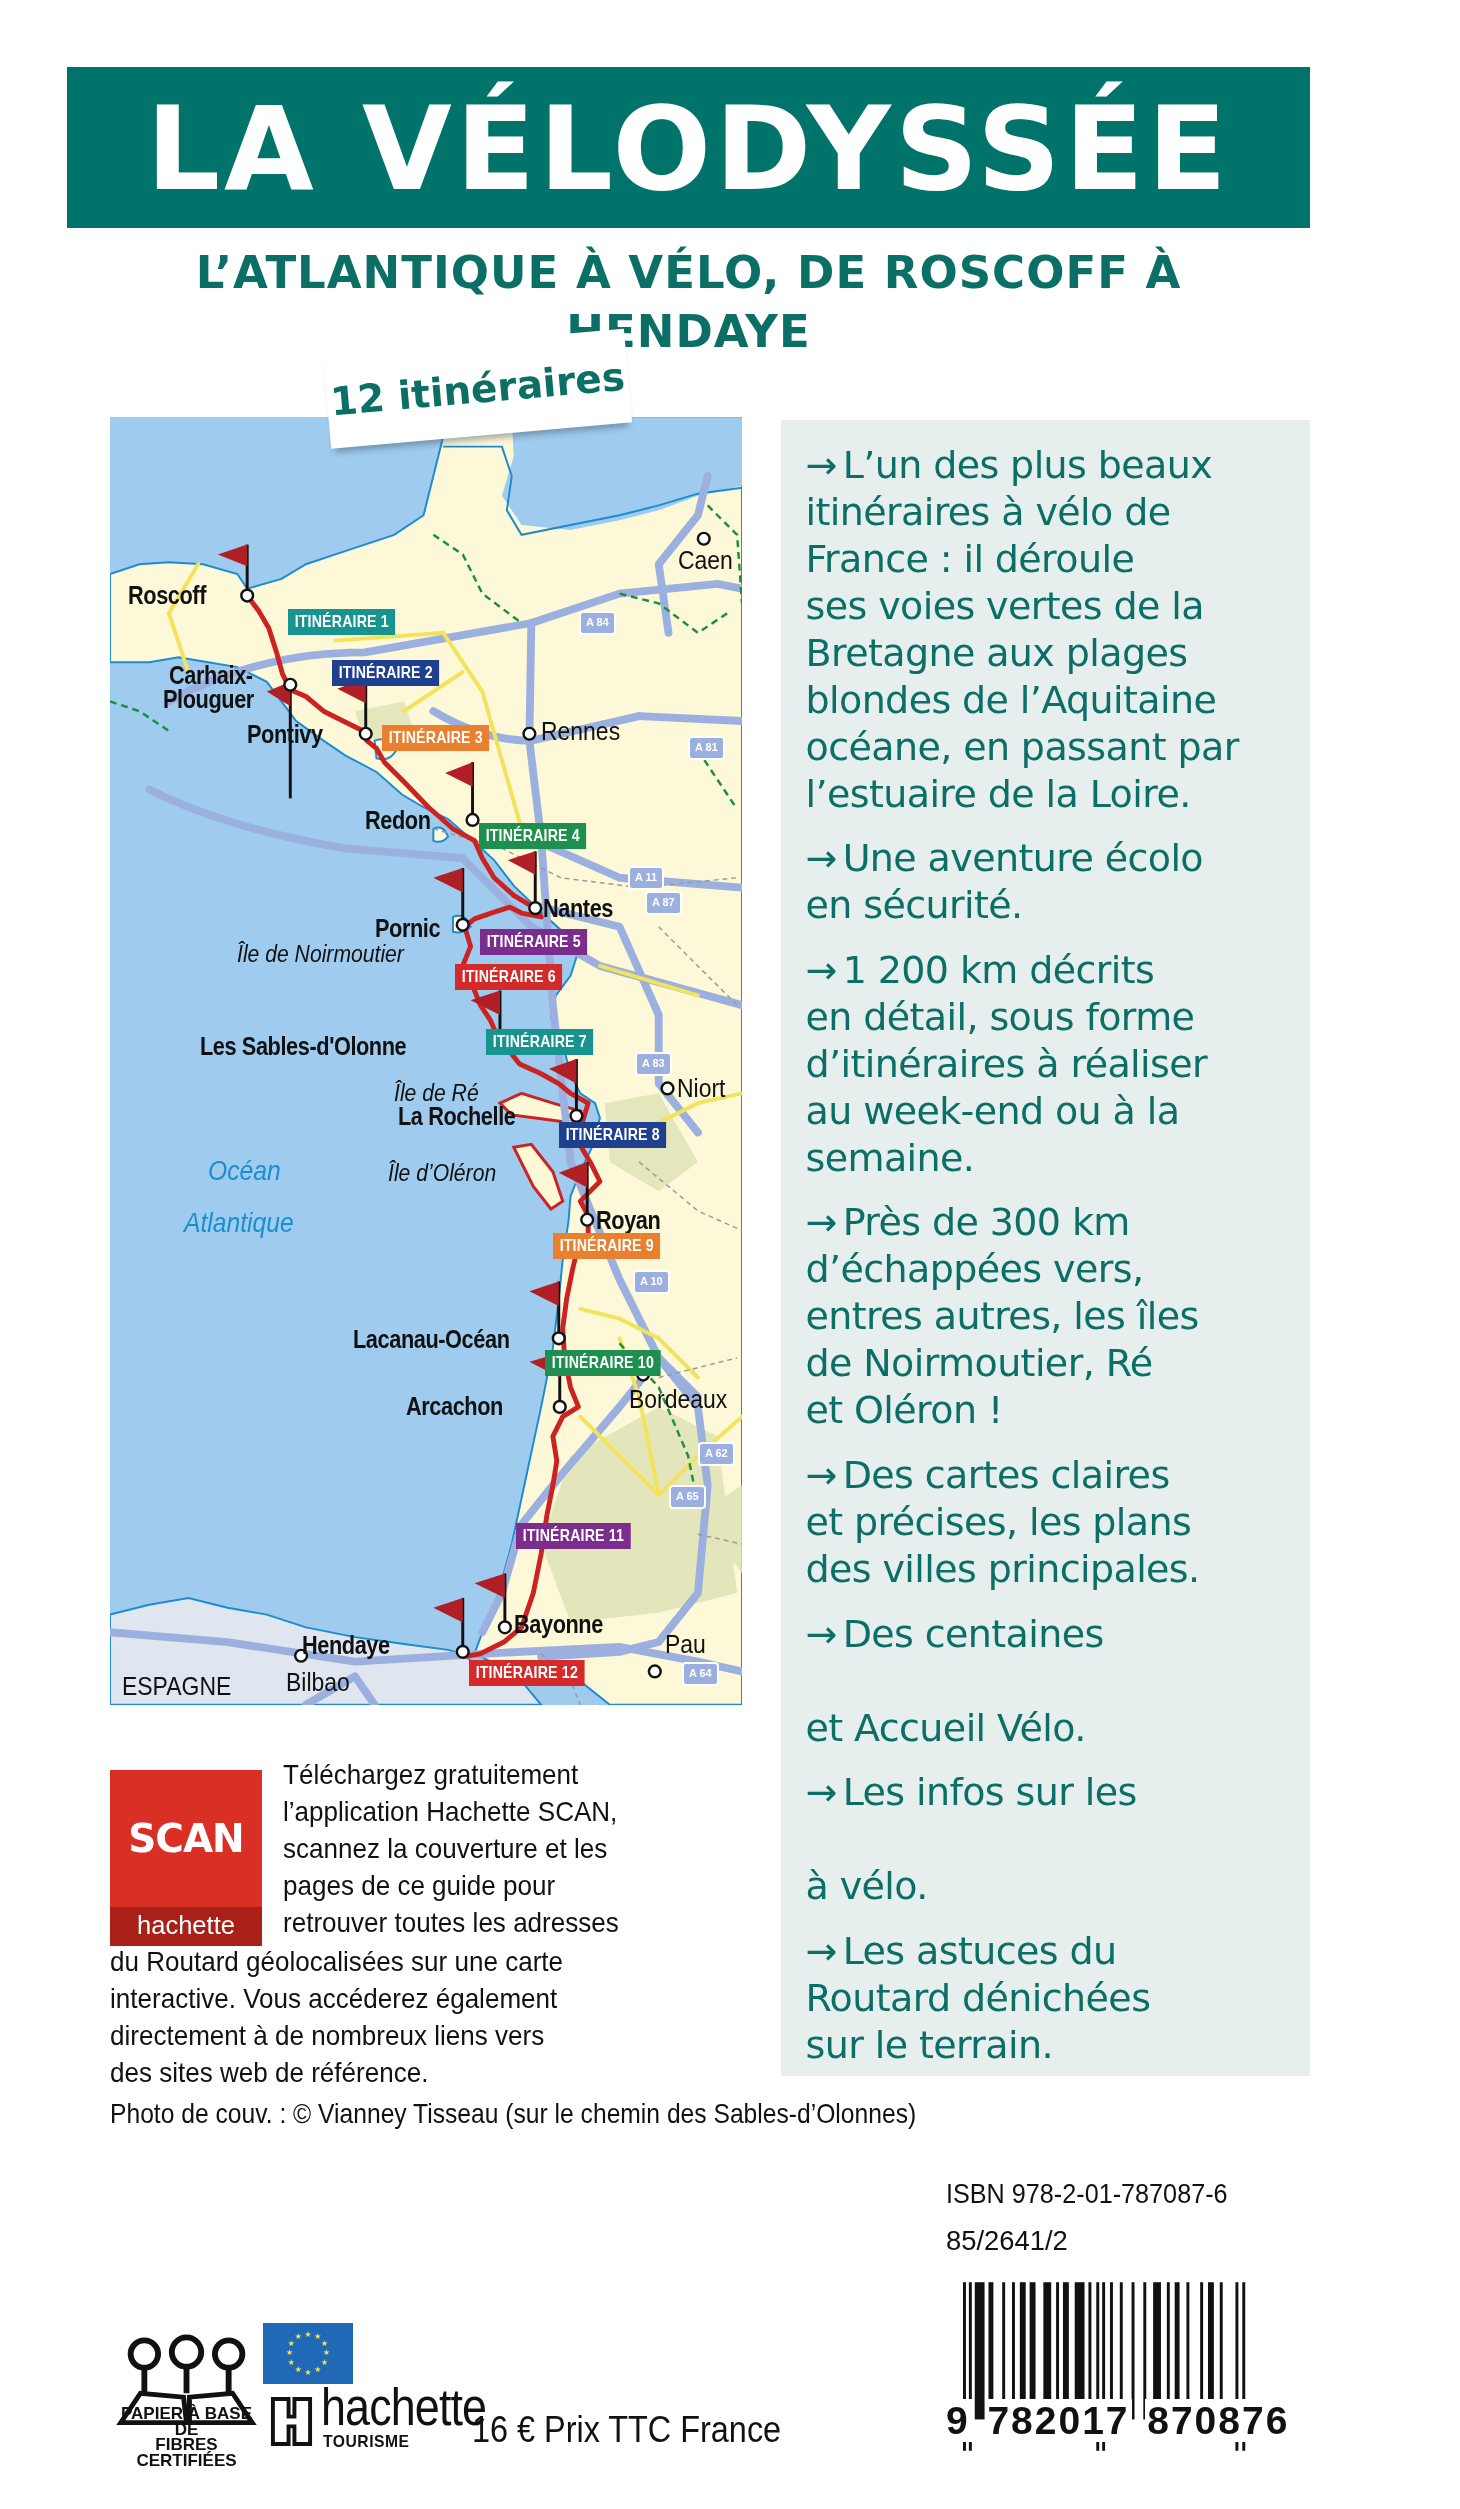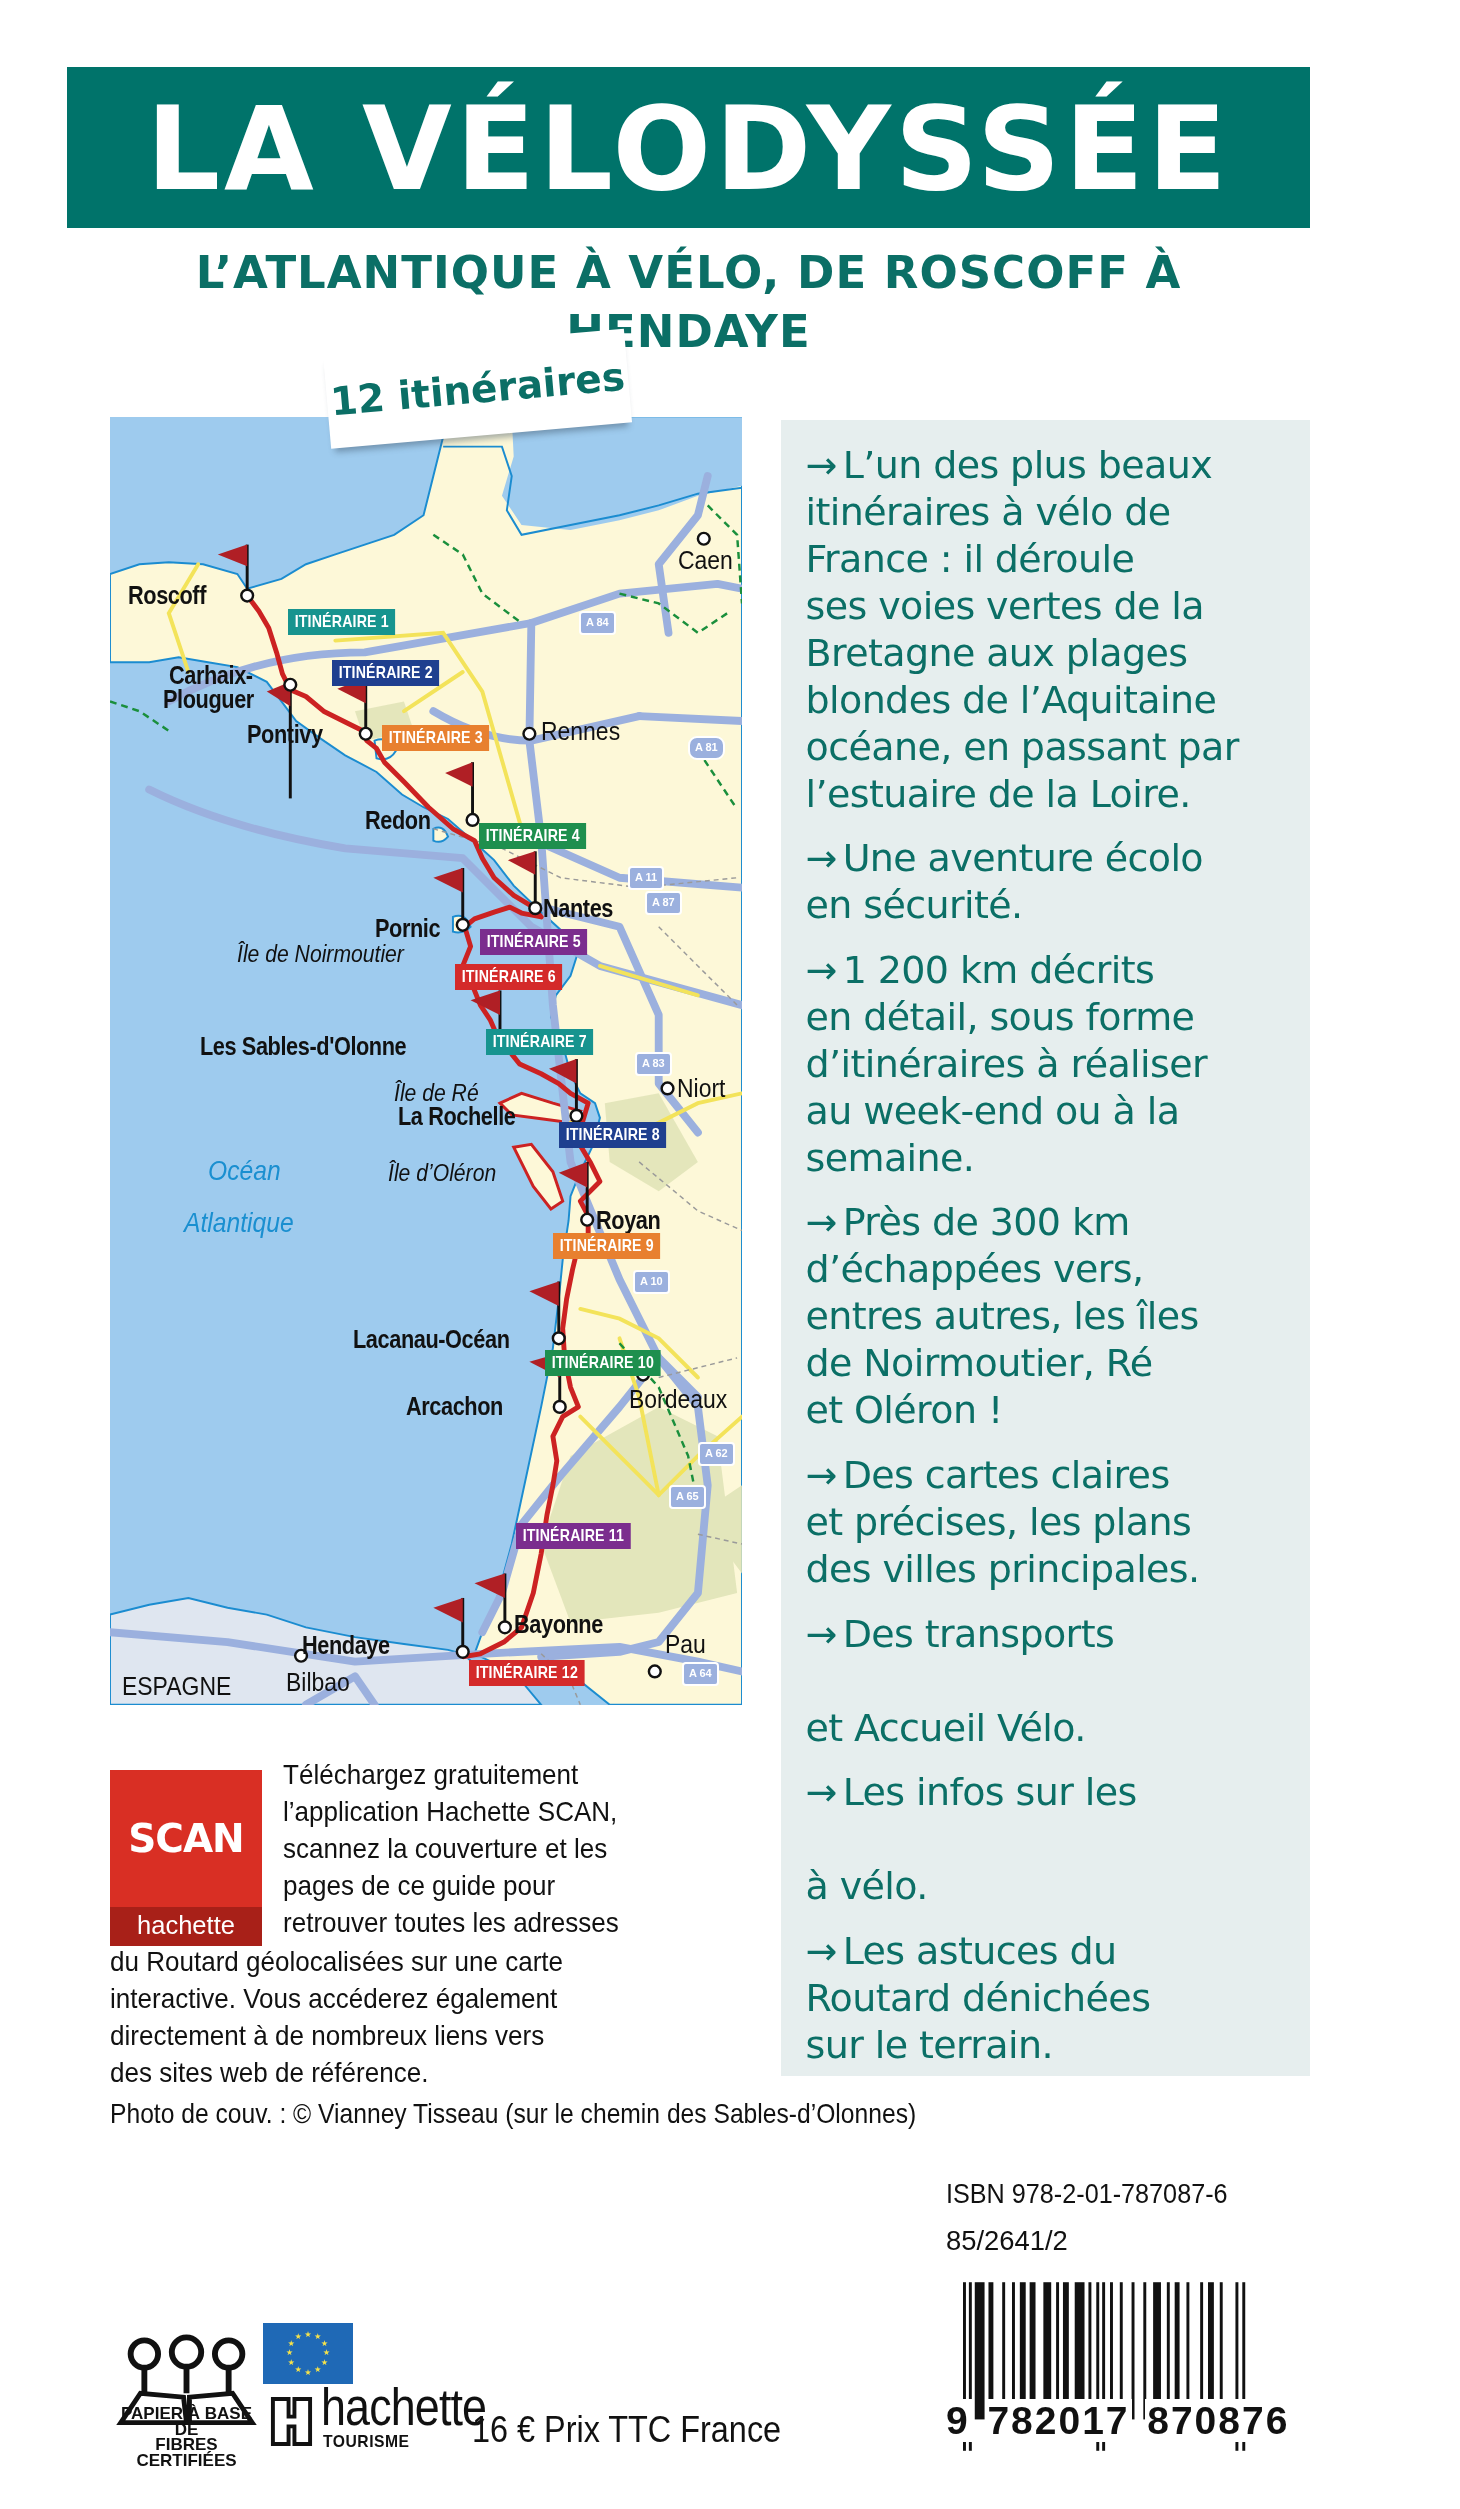--- a/index.html
+++ b/index.html
@@ -309,21 +309,21 @@
   <div class="map-label city-small" style="left:176px;top:1253px;">Bilbao</div>
 
   <div class="map-label island" style="left:127px;top:526px;">Île de Noirmoutier</div>
   <div class="map-label island" style="left:284px;top:665px;">Île de Ré</div>
   <div class="map-label island" style="left:278px;top:745px;">Île d’Oléron</div>
   <div class="map-label ocean" style="left:98px;top:740px;">Océan</div>
   <div class="map-label ocean" style="left:74px;top:792px;">Atlantique</div>
   <div class="map-label country" style="left:11.8px;top:1257px;">ESPAGNE</div>
 
   <div class="road-badge" style="left:469px;top:194px;">A 84</div>
-  <div class="road-badge" style="left:578px;top:319px;border-radius:9px;">A 81</div>
+  <div class="road-badge" style="left:578px;top:319px;">A 81</div>
   <div class="road-badge" style="left:518px;top:449px;">A 11</div>
   <div class="road-badge" style="left:535px;top:474px;">A 87</div>
   <div class="road-badge" style="left:525px;top:635px;">A 83</div>
   <div class="road-badge" style="left:523px;top:853px;">A 10</div>
   <div class="road-badge" style="left:588px;top:1025px;">A 62</div>
   <div class="road-badge" style="left:559px;top:1068px;">A 65</div>
   <div class="road-badge" style="left:572px;top:1245px;">A 64</div>
 
   <div class="itin" style="left:178px;top:192px;background:#17948f;">ITINÉRAIRE 1</div>
   <div class="itin" style="left:222px;top:243px;background:#1f3f8f;">ITINÉRAIRE 2</div>
@@ -371,21 +371,21 @@
     <span>entres autres, les îles</span><br>
     <span>de Noirmoutier, Ré</span><br>
     <span>et Oléron !</span>
   </div>
   <div class="bullet">
     <span class="arrow">→</span><span>Des cartes claires</span><br>
     <span>et précises, les plans</span><br>
     <span>des villes principales.</span>
   </div>
   <div class="bullet">
-    <span class="arrow">→</span><span>Des transports</span><br>
+    <span class="arrow">→</span><span>Des centaines</span><br>
     <br>
     <span>et Accueil Vélo.</span>
   </div>
   <div class="bullet">
     <span class="arrow">→</span><span>Les infos sur les</span><br>
     <br>
     <span>à vélo.</span>
   </div>
   <div class="bullet">
     <span class="arrow">→</span><span>Les astuces du</span><br>

